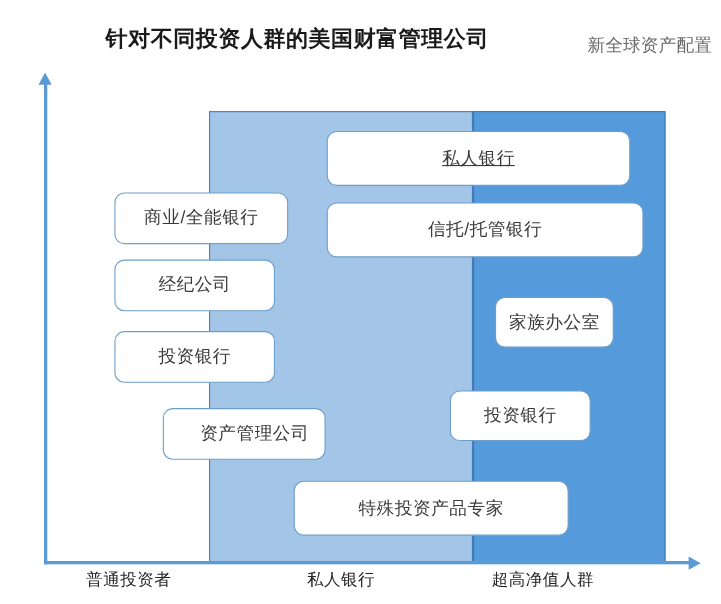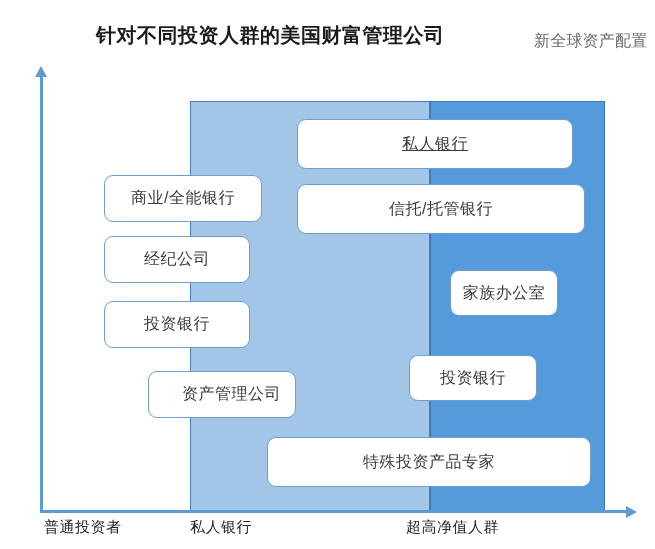--- a/index.html
+++ b/index.html
@@ -128,21 +128,21 @@
     white-space: nowrap;
   }
 
   
   .x-label {
     position: absolute;
     top: 518px;
     font-size: 15px;
     color: #262626;
     letter-spacing: 0.5px;
-    text-align: left;
+    text-align: center;
     white-space: nowrap;
   }
 </style>
 </head>
 <body>
 
 <div id="canvas">
 
   <div class="title">针对不同投资人群的美国财富管理公司</div>
   <div class="subtitle">新全球资产配置</div>
@@ -158,21 +158,21 @@
 
   <div id="boxes">
       <div class="box" style="left: 297px; top: 119px; width: 276px; height: 50px; text-decoration: underline;">私人银行</div>
       <div class="box" style="left: 297px; top: 184px; width: 288px; height: 50px;">信托/托管银行</div>
       <div class="box" style="left: 104px; top: 175px; width: 158px; height: 47px;">商业/全能银行</div>
       <div class="box" style="left: 104px; top: 236px; width: 146px; height: 47px;">经纪公司</div>
       <div class="box" style="left: 450px; top: 270px; width: 108px; height: 46px;">家族办公室</div>
       <div class="box" style="left: 104px; top: 301px; width: 146px; height: 47px;">投资银行</div>
       <div class="box" style="left: 409px; top: 355px; width: 128px; height: 46px;">投资银行</div>
       <div class="box" style="left: 148px; top: 371px; width: 148px; height: 47px; padding-left: 19px;">资产管理公司</div>
-      <div class="box" style="left: 267px; top: 437px; width: 324px; height: 50px;">特殊投资产品专家</div>
+      <div class="box" style="left: 267px; top: 437px; width: 250px; height: 50px;">特殊投资产品专家</div>
     </div>
 
   <div id="x-labels">
       <div class="x-label" style="left: 44px; width: 146px;">普通投资者</div>
       <div class="x-label" style="left: 190px; width: 240px;">私人银行</div>
       <div class="x-label" style="left: 406px; width: 175px;">超高净值人群</div>
     </div>
 
 </div>
 

